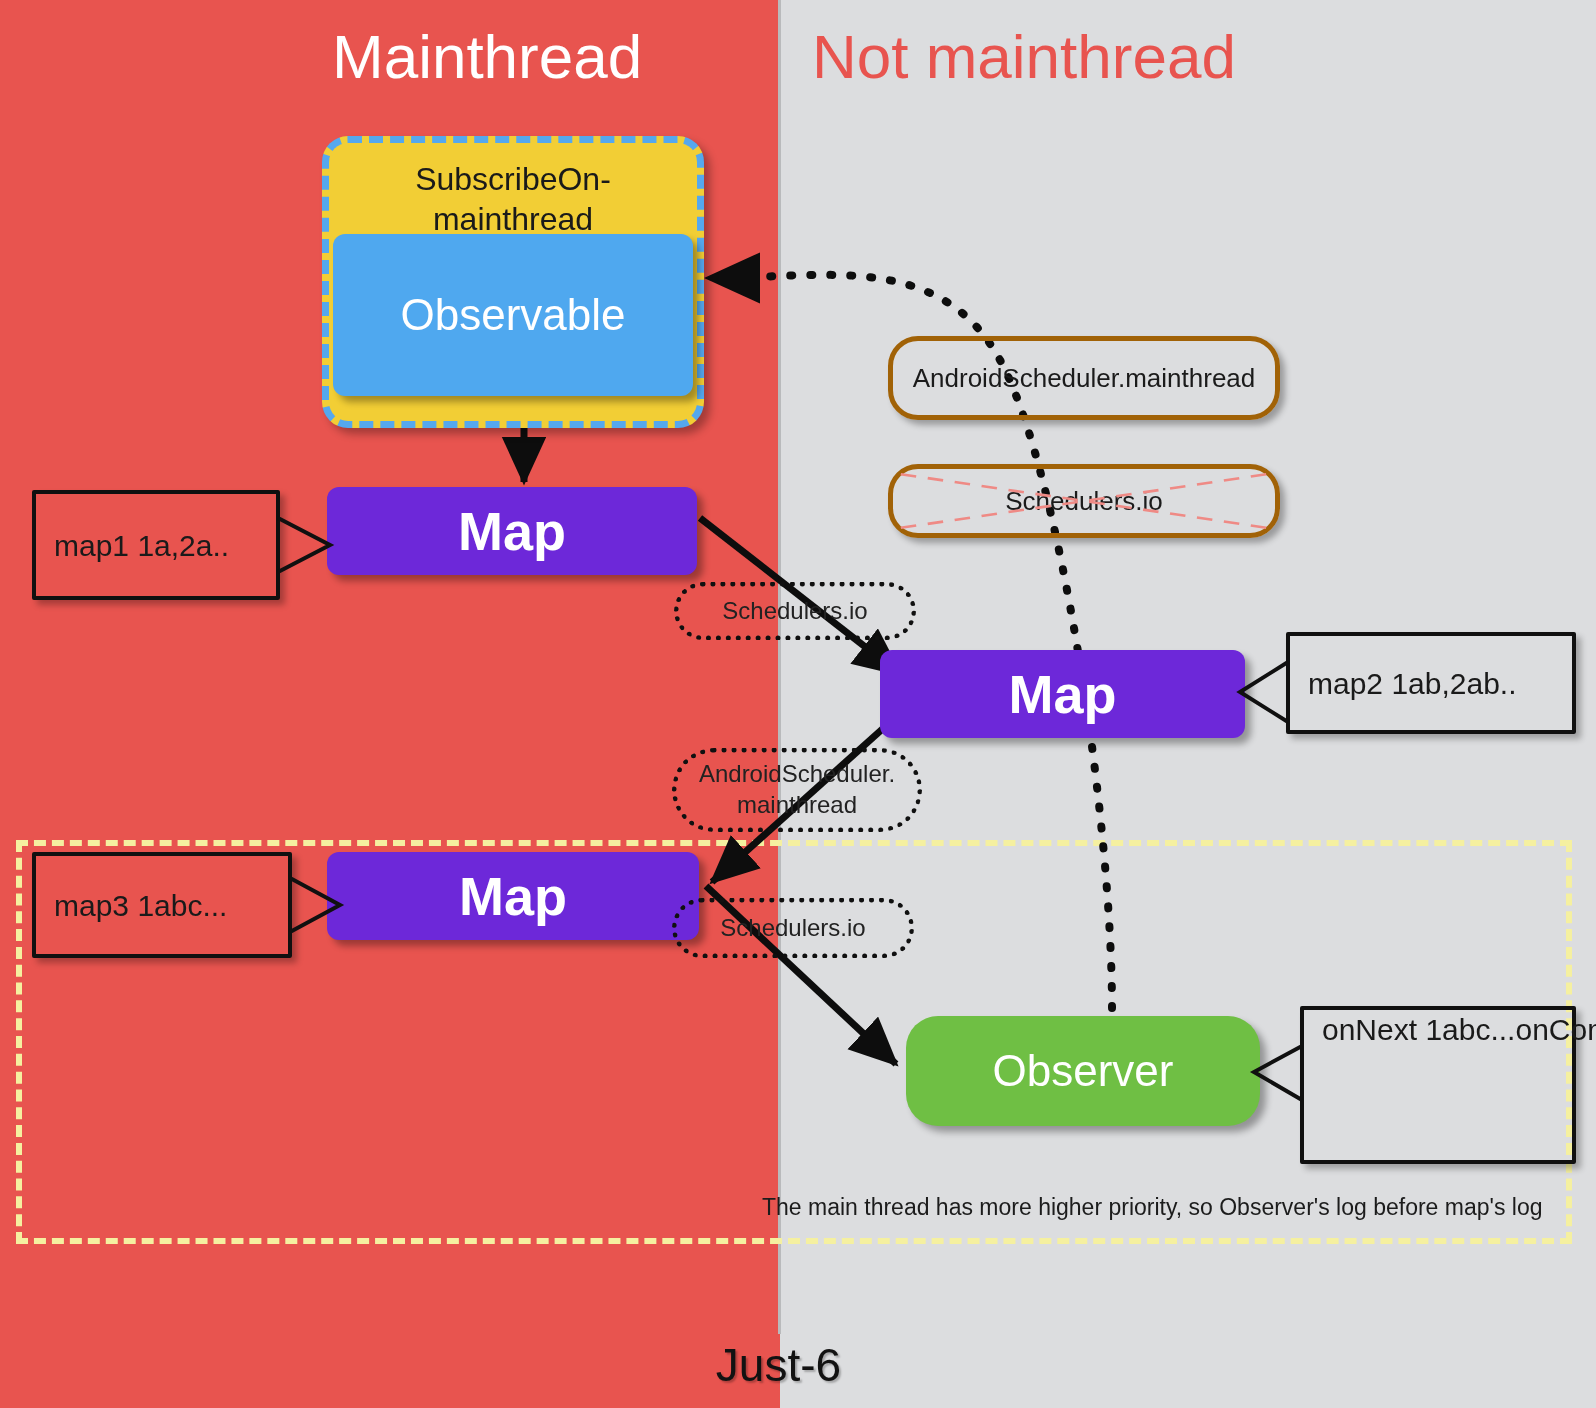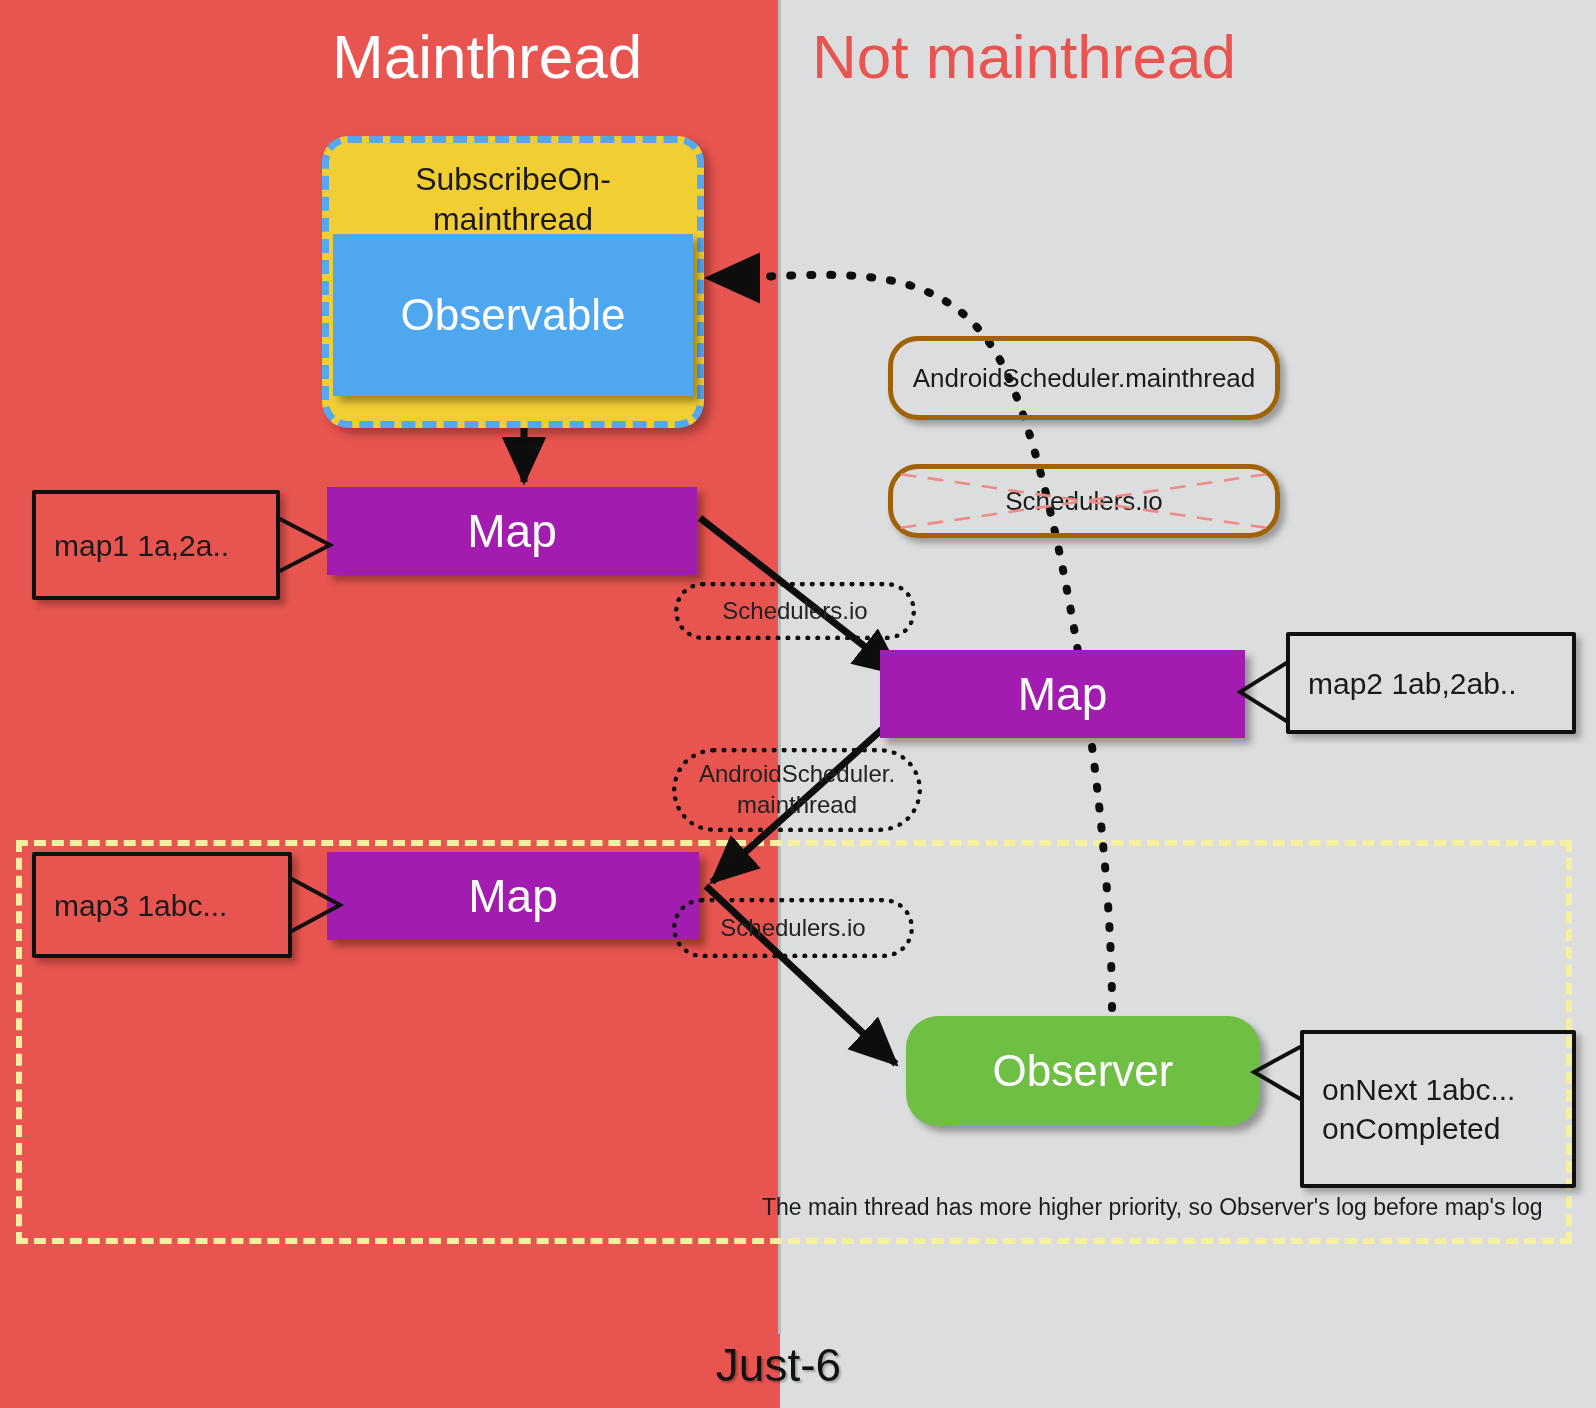--- a/index.html
+++ b/index.html
@@ -63,21 +63,21 @@
     position: absolute;
     left: 0; top: 1338px;
     width: 1557px;
     text-align: center;
     font-size: 46px;
     color: #121212;
     text-shadow: 2px 2px 2px rgba(0,0,0,.25);
   }
 
   
-  .shadow { box-shadow: 6px 6px 7px rgba(0,0,0,.33); }
+  .shadow { box-shadow: 6px 6px 7px rgba(0,0,0,.33); border-radius: 12px; }
 
   
   #subscribe-group {
     position: absolute;
     left: 322px; top: 136px;
     width: 382px; height: 292px;
     background: #f2ce35;
     border: 7px dashed #55a8ee;
     border-radius: 26px;
     box-sizing: border-box;
@@ -100,26 +100,27 @@
     display: flex;
     align-items: center;
     justify-content: center;
     color: #ffffff;
     font-size: 44px;
   }
 
   
   .map-box {
     position: absolute;
-    background: #a21caf;
+    background: #6d28d9;
     display: flex;
     align-items: center;
     justify-content: center;
     color: #ffffff;
-    font-size: 46px;
+    font-size: 54px;
+    font-weight: bold;
   }
   #map-box-1 { left: 327px; top: 487px; width: 370px; height: 88px; }
   #map-box-2 { left: 880px; top: 650px; width: 365px; height: 88px; }
   #map-box-3 { left: 327px; top: 852px; width: 372px; height: 88px; }
 
   
   #observer-box {
     position: absolute;
     left: 906px; top: 1016px;
     width: 354px; height: 110px;
@@ -183,22 +184,22 @@
     color: #1a1a1a;
     box-sizing: border-box;
     box-shadow: 5px 5px 6px rgba(0,0,0,.28);
     padding: 0 18px;
     line-height: 1.3;
   }
   #callout-map1 { left: 32px;   top: 490px;  width: 248px; height: 110px; }
   #callout-map3 { left: 32px;   top: 852px;  width: 260px; height: 106px; }
   #callout-map2 { left: 1286px; top: 632px;  width: 290px; height: 102px; }
   #callout-obs  { left: 1300px; top: 1006px; width: 276px; height: 158px;
-                  flex-direction: column; align-items: flex-start;
-                  justify-content: center; font-size: 30px; margin-top: 24px; }
+                  flex-direction: row; align-items: flex-start;
+                  justify-content: space-between; font-size: 30px; }
   #callout-obs div { white-space: nowrap; }
 
   
   #yellow-region {
     position: absolute;
     left: 16px; top: 840px;
     width: 1556px; height: 404px;
     border: 6px dashed #f5f0a0;
     box-sizing: border-box;
   }

